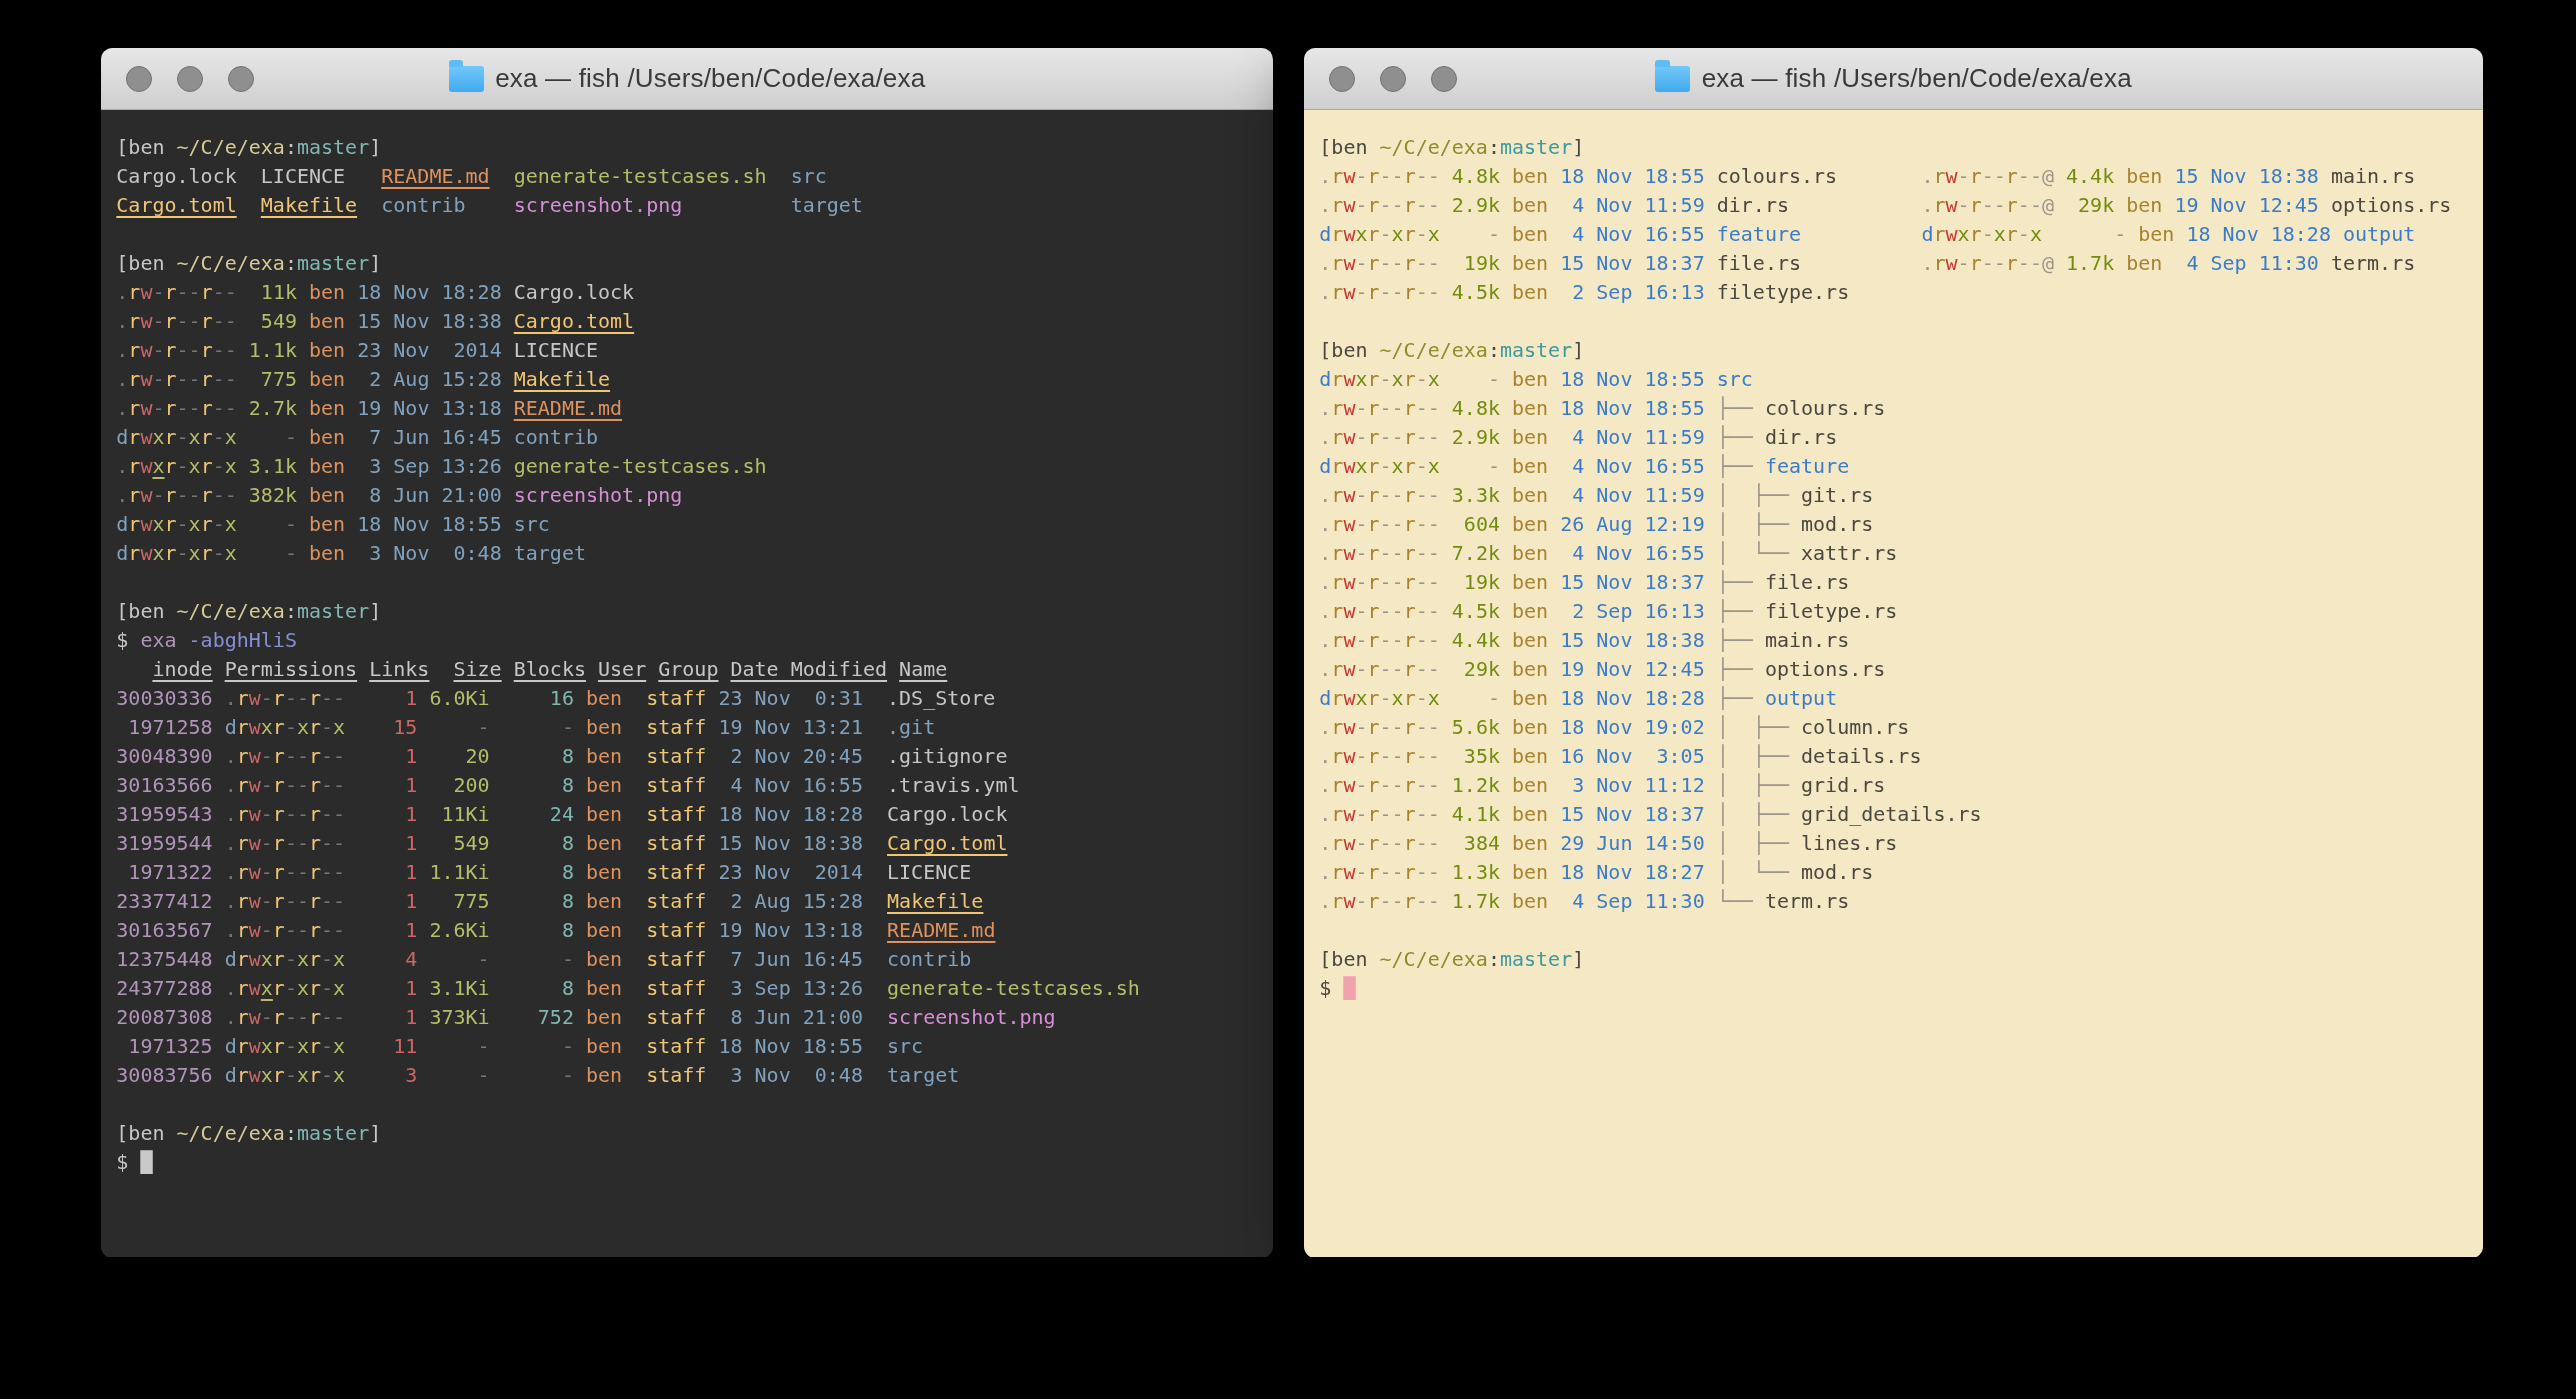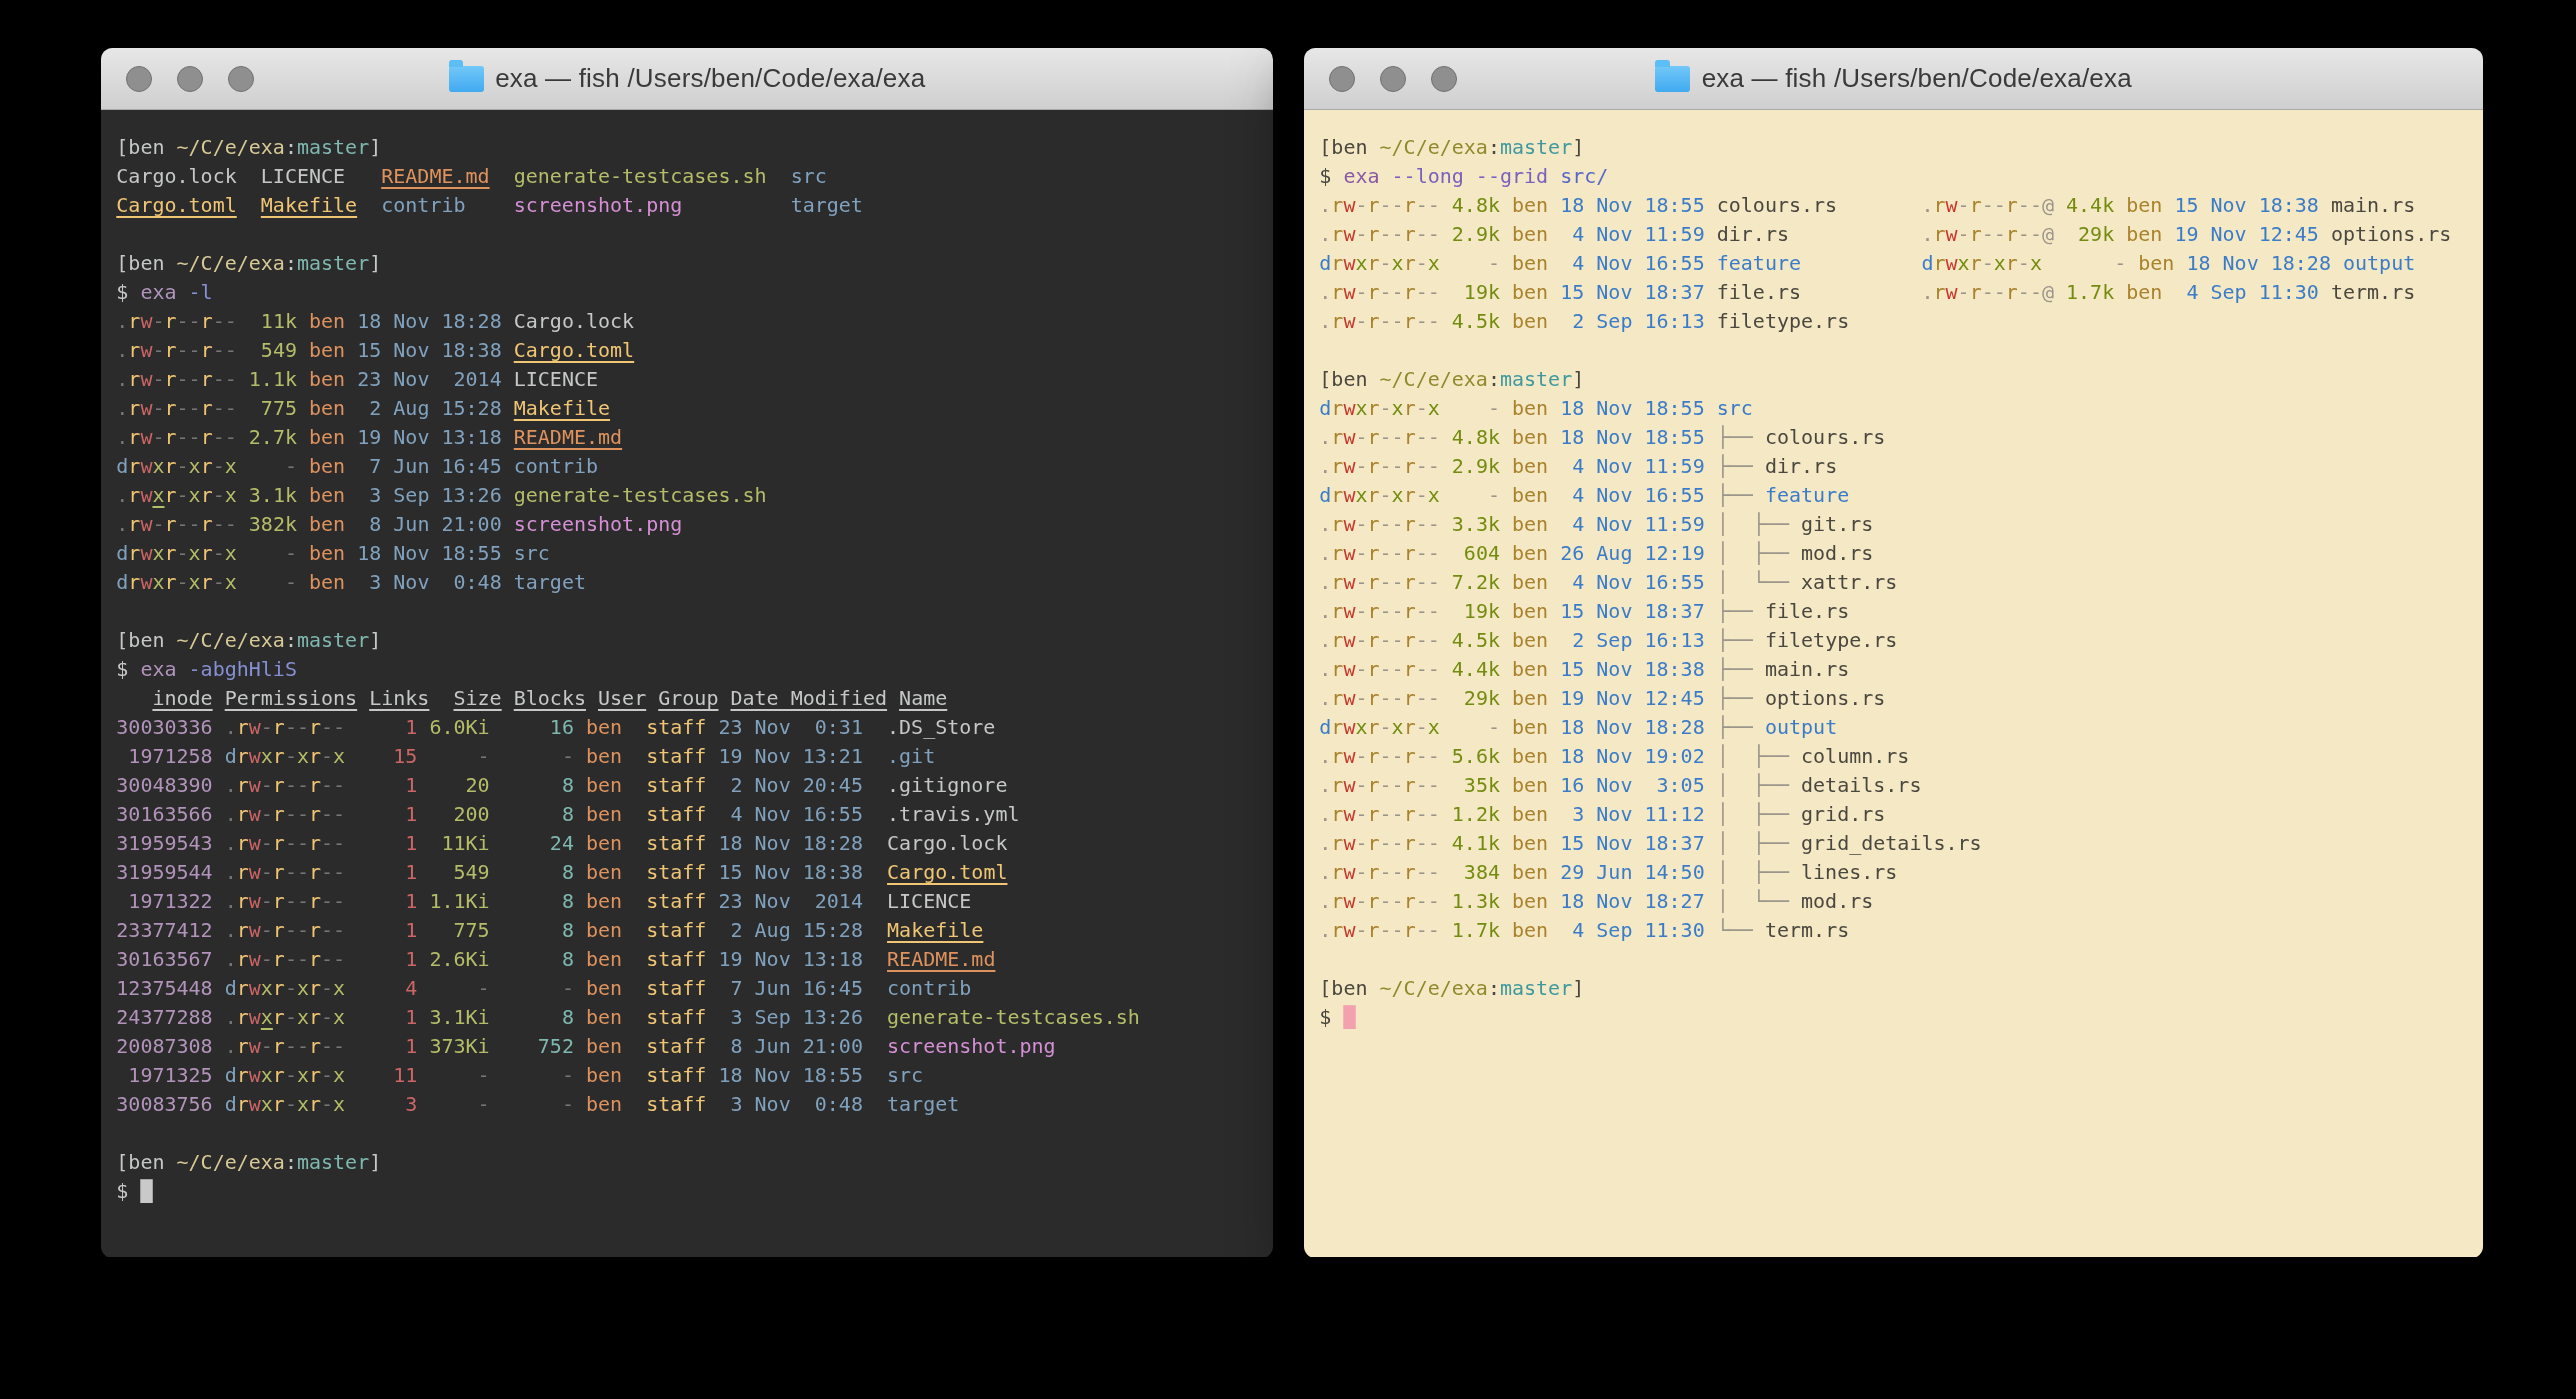--- a/index.html
+++ b/index.html
@@ -44,21 +44,20 @@
       <span class="folder"></span>
       <span class="titletext">exa — fish  /Users/ben/Code/exa/exa</span>
     </div>
   </div>
   <div class="term" style="background: rgb(43, 43, 43);">
       <div class="line"><span style="color: rgb(197, 200, 198);">[ben </span><span style="color: rgb(215, 202, 150);">~/C/e/exa</span><span style="color: rgb(197, 200, 198);">:</span><span style="color: rgb(127, 184, 176);">master</span><span style="color: rgb(197, 200, 198);">]</span></div>
       <div class="line"><span style="color: rgb(197, 200, 198);">Cargo.lock  </span><span style="color: rgb(197, 200, 198);">LICENCE   </span><span style="color: rgb(222, 147, 95); text-decoration: underline;">README.md</span><span style="color: rgb(197, 200, 198);">  </span><span style="color: rgb(181, 189, 104);">generate-testcases.sh</span><span style="color: rgb(197, 200, 198);">  </span><span style="color: rgb(129, 162, 190);">src</span></div>
       <div class="line"><span style="color: rgb(240, 198, 116); text-decoration: underline;">Cargo.toml</span><span style="color: rgb(197, 200, 198);">  </span><span style="color: rgb(240, 198, 116); text-decoration: underline;">Makefile</span><span style="color: rgb(197, 200, 198);">  </span><span style="color: rgb(129, 162, 190);">contrib</span><span style="color: rgb(197, 200, 198);">    </span><span style="color: rgb(213, 143, 213);">screenshot.png</span><span style="color: rgb(197, 200, 198);">         </span><span style="color: rgb(129, 162, 190);">target</span></div>
       <div class="line"></div>
       <div class="line"><span style="color: rgb(197, 200, 198);">[ben </span><span style="color: rgb(215, 202, 150);">~/C/e/exa</span><span style="color: rgb(197, 200, 198);">:</span><span style="color: rgb(127, 184, 176);">master</span><span style="color: rgb(197, 200, 198);">]</span></div>
-      <div class="line"><span style="color: rgb(197, 200, 198);">$ </span><span style="color: rgb(178, 148, 187);">exa</span><span style="color: rgb(134, 144, 212);"> -l</span></div>
       <div class="line"><span style="color: rgb(118, 118, 118);">.</span><span style="color: rgb(240, 198, 116);">r</span><span style="color: rgb(204, 102, 102);">w</span><span style="color: rgb(118, 118, 118);">-</span><span style="color: rgb(240, 198, 116);">r</span><span style="color: rgb(118, 118, 118);">-</span><span style="color: rgb(118, 118, 118);">-</span><span style="color: rgb(240, 198, 116);">r</span><span style="color: rgb(118, 118, 118);">-</span><span style="color: rgb(118, 118, 118);">-</span><span style="color: rgb(181, 189, 104);">  11k</span><span style="color: rgb(222, 147, 95);"> ben</span><span style="color: rgb(129, 162, 190);"> 18 Nov 18:28</span><span style="color: rgb(197, 200, 198);"> Cargo.lock</span></div>
       <div class="line"><span style="color: rgb(118, 118, 118);">.</span><span style="color: rgb(240, 198, 116);">r</span><span style="color: rgb(204, 102, 102);">w</span><span style="color: rgb(118, 118, 118);">-</span><span style="color: rgb(240, 198, 116);">r</span><span style="color: rgb(118, 118, 118);">-</span><span style="color: rgb(118, 118, 118);">-</span><span style="color: rgb(240, 198, 116);">r</span><span style="color: rgb(118, 118, 118);">-</span><span style="color: rgb(118, 118, 118);">-</span><span style="color: rgb(181, 189, 104);">  549</span><span style="color: rgb(222, 147, 95);"> ben</span><span style="color: rgb(129, 162, 190);"> 15 Nov 18:38</span><span style="color: rgb(197, 200, 198);"> </span><span style="color: rgb(240, 198, 116); text-decoration: underline;">Cargo.toml</span></div>
       <div class="line"><span style="color: rgb(118, 118, 118);">.</span><span style="color: rgb(240, 198, 116);">r</span><span style="color: rgb(204, 102, 102);">w</span><span style="color: rgb(118, 118, 118);">-</span><span style="color: rgb(240, 198, 116);">r</span><span style="color: rgb(118, 118, 118);">-</span><span style="color: rgb(118, 118, 118);">-</span><span style="color: rgb(240, 198, 116);">r</span><span style="color: rgb(118, 118, 118);">-</span><span style="color: rgb(118, 118, 118);">-</span><span style="color: rgb(181, 189, 104);"> 1.1k</span><span style="color: rgb(222, 147, 95);"> ben</span><span style="color: rgb(129, 162, 190);"> 23 Nov  2014</span><span style="color: rgb(197, 200, 198);"> LICENCE</span></div>
       <div class="line"><span style="color: rgb(118, 118, 118);">.</span><span style="color: rgb(240, 198, 116);">r</span><span style="color: rgb(204, 102, 102);">w</span><span style="color: rgb(118, 118, 118);">-</span><span style="color: rgb(240, 198, 116);">r</span><span style="color: rgb(118, 118, 118);">-</span><span style="color: rgb(118, 118, 118);">-</span><span style="color: rgb(240, 198, 116);">r</span><span style="color: rgb(118, 118, 118);">-</span><span style="color: rgb(118, 118, 118);">-</span><span style="color: rgb(181, 189, 104);">  775</span><span style="color: rgb(222, 147, 95);"> ben</span><span style="color: rgb(129, 162, 190);">  2 Aug 15:28</span><span style="color: rgb(197, 200, 198);"> </span><span style="color: rgb(240, 198, 116); text-decoration: underline;">Makefile</span></div>
       <div class="line"><span style="color: rgb(118, 118, 118);">.</span><span style="color: rgb(240, 198, 116);">r</span><span style="color: rgb(204, 102, 102);">w</span><span style="color: rgb(118, 118, 118);">-</span><span style="color: rgb(240, 198, 116);">r</span><span style="color: rgb(118, 118, 118);">-</span><span style="color: rgb(118, 118, 118);">-</span><span style="color: rgb(240, 198, 116);">r</span><span style="color: rgb(118, 118, 118);">-</span><span style="color: rgb(118, 118, 118);">-</span><span style="color: rgb(181, 189, 104);"> 2.7k</span><span style="color: rgb(222, 147, 95);"> ben</span><span style="color: rgb(129, 162, 190);"> 19 Nov 13:18</span><span style="color: rgb(197, 200, 198);"> </span><span style="color: rgb(222, 147, 95); text-decoration: underline;">README.md</span></div>
       <div class="line"><span style="color: rgb(129, 162, 190);">d</span><span style="color: rgb(240, 198, 116);">r</span><span style="color: rgb(204, 102, 102);">w</span><span style="color: rgb(181, 189, 104);">x</span><span style="color: rgb(240, 198, 116);">r</span><span style="color: rgb(118, 118, 118);">-</span><span style="color: rgb(181, 189, 104);">x</span><span style="color: rgb(240, 198, 116);">r</span><span style="color: rgb(118, 118, 118);">-</span><span style="color: rgb(181, 189, 104);">x</span><span style="color: rgb(118, 118, 118);">    -</span><span style="color: rgb(222, 147, 95);"> ben</span><span style="color: rgb(129, 162, 190);">  7 Jun 16:45</span><span style="color: rgb(129, 162, 190);"> contrib</span></div>
       <div class="line"><span style="color: rgb(118, 118, 118);">.</span><span style="color: rgb(240, 198, 116);">r</span><span style="color: rgb(204, 102, 102);">w</span><span style="color: rgb(181, 189, 104); text-decoration: underline;">x</span><span style="color: rgb(240, 198, 116);">r</span><span style="color: rgb(118, 118, 118);">-</span><span style="color: rgb(181, 189, 104);">x</span><span style="color: rgb(240, 198, 116);">r</span><span style="color: rgb(118, 118, 118);">-</span><span style="color: rgb(181, 189, 104);">x</span><span style="color: rgb(181, 189, 104);"> 3.1k</span><span style="color: rgb(222, 147, 95);"> ben</span><span style="color: rgb(129, 162, 190);">  3 Sep 13:26</span><span style="color: rgb(181, 189, 104);"> generate-testcases.sh</span></div>
       <div class="line"><span style="color: rgb(118, 118, 118);">.</span><span style="color: rgb(240, 198, 116);">r</span><span style="color: rgb(204, 102, 102);">w</span><span style="color: rgb(118, 118, 118);">-</span><span style="color: rgb(240, 198, 116);">r</span><span style="color: rgb(118, 118, 118);">-</span><span style="color: rgb(118, 118, 118);">-</span><span style="color: rgb(240, 198, 116);">r</span><span style="color: rgb(118, 118, 118);">-</span><span style="color: rgb(118, 118, 118);">-</span><span style="color: rgb(181, 189, 104);"> 382k</span><span style="color: rgb(222, 147, 95);"> ben</span><span style="color: rgb(129, 162, 190);">  8 Jun 21:00</span><span style="color: rgb(213, 143, 213);"> screenshot.png</span></div>
       <div class="line"><span style="color: rgb(129, 162, 190);">d</span><span style="color: rgb(240, 198, 116);">r</span><span style="color: rgb(204, 102, 102);">w</span><span style="color: rgb(181, 189, 104);">x</span><span style="color: rgb(240, 198, 116);">r</span><span style="color: rgb(118, 118, 118);">-</span><span style="color: rgb(181, 189, 104);">x</span><span style="color: rgb(240, 198, 116);">r</span><span style="color: rgb(118, 118, 118);">-</span><span style="color: rgb(181, 189, 104);">x</span><span style="color: rgb(118, 118, 118);">    -</span><span style="color: rgb(222, 147, 95);"> ben</span><span style="color: rgb(129, 162, 190);"> 18 Nov 18:55</span><span style="color: rgb(129, 162, 190);"> src</span></div>
       <div class="line"><span style="color: rgb(129, 162, 190);">d</span><span style="color: rgb(240, 198, 116);">r</span><span style="color: rgb(204, 102, 102);">w</span><span style="color: rgb(181, 189, 104);">x</span><span style="color: rgb(240, 198, 116);">r</span><span style="color: rgb(118, 118, 118);">-</span><span style="color: rgb(181, 189, 104);">x</span><span style="color: rgb(240, 198, 116);">r</span><span style="color: rgb(118, 118, 118);">-</span><span style="color: rgb(181, 189, 104);">x</span><span style="color: rgb(118, 118, 118);">    -</span><span style="color: rgb(222, 147, 95);"> ben</span><span style="color: rgb(129, 162, 190);">  3 Nov  0:48</span><span style="color: rgb(129, 162, 190);"> target</span></div>
@@ -93,21 +92,20 @@
       <span class="light"></span>
       <span class="light"></span>
     </div>
     <div class="titlewrap">
       <span class="folder"></span>
       <span class="titletext">exa — fish  /Users/ben/Code/exa/exa</span>
     </div>
   </div>
   <div class="term" style="background: rgb(245, 232, 196);">
       <div class="line"><span style="color: rgb(74, 71, 63);">[ben </span><span style="color: rgb(143, 138, 45);">~/C/e/exa</span><span style="color: rgb(74, 71, 63);">:</span><span style="color: rgb(62, 153, 159);">master</span><span style="color: rgb(74, 71, 63);">]</span></div>
-      <div class="line"><span style="color: rgb(74, 71, 63);">$ </span><span style="color: rgb(137, 89, 168);">exa</span><span style="color: rgb(122, 95, 192);"> --long --grid</span><span style="color: rgb(87, 103, 201);"> src/</span></div>
       <div class="line"><span style="color: rgb(154, 148, 138);">.</span><span style="color: rgb(168, 130, 44);">r</span><span style="color: rgb(199, 57, 46);">w</span><span style="color: rgb(154, 148, 138);">-</span><span style="color: rgb(168, 130, 44);">r</span><span style="color: rgb(154, 148, 138);">-</span><span style="color: rgb(154, 148, 138);">-</span><span style="color: rgb(168, 130, 44);">r</span><span style="color: rgb(154, 148, 138);">-</span><span style="color: rgb(154, 148, 138);">-</span><span style="color: rgb(115, 140, 16);"> 4.8k</span><span style="color: rgb(168, 130, 44);"> ben</span><span style="color: rgb(58, 124, 201);"> 18 Nov 18:55</span><span style="color: rgb(74, 71, 63);"> colours.rs       </span><span style="color: rgb(154, 148, 138);">.</span><span style="color: rgb(168, 130, 44);">r</span><span style="color: rgb(199, 57, 46);">w</span><span style="color: rgb(154, 148, 138);">-</span><span style="color: rgb(168, 130, 44);">r</span><span style="color: rgb(154, 148, 138);">-</span><span style="color: rgb(154, 148, 138);">-</span><span style="color: rgb(168, 130, 44);">r</span><span style="color: rgb(154, 148, 138);">-</span><span style="color: rgb(154, 148, 138);">-</span><span style="color: rgb(154, 148, 138);">@</span><span style="color: rgb(115, 140, 16);"> 4.4k</span><span style="color: rgb(168, 130, 44);"> ben</span><span style="color: rgb(58, 124, 201);"> 15 Nov 18:38</span><span style="color: rgb(74, 71, 63);"> main.rs</span></div>
       <div class="line"><span style="color: rgb(154, 148, 138);">.</span><span style="color: rgb(168, 130, 44);">r</span><span style="color: rgb(199, 57, 46);">w</span><span style="color: rgb(154, 148, 138);">-</span><span style="color: rgb(168, 130, 44);">r</span><span style="color: rgb(154, 148, 138);">-</span><span style="color: rgb(154, 148, 138);">-</span><span style="color: rgb(168, 130, 44);">r</span><span style="color: rgb(154, 148, 138);">-</span><span style="color: rgb(154, 148, 138);">-</span><span style="color: rgb(115, 140, 16);"> 2.9k</span><span style="color: rgb(168, 130, 44);"> ben</span><span style="color: rgb(58, 124, 201);">  4 Nov 11:59</span><span style="color: rgb(74, 71, 63);"> dir.rs           </span><span style="color: rgb(154, 148, 138);">.</span><span style="color: rgb(168, 130, 44);">r</span><span style="color: rgb(199, 57, 46);">w</span><span style="color: rgb(154, 148, 138);">-</span><span style="color: rgb(168, 130, 44);">r</span><span style="color: rgb(154, 148, 138);">-</span><span style="color: rgb(154, 148, 138);">-</span><span style="color: rgb(168, 130, 44);">r</span><span style="color: rgb(154, 148, 138);">-</span><span style="color: rgb(154, 148, 138);">-</span><span style="color: rgb(154, 148, 138);">@</span><span style="color: rgb(115, 140, 16);">  29k</span><span style="color: rgb(168, 130, 44);"> ben</span><span style="color: rgb(58, 124, 201);"> 19 Nov 12:45</span><span style="color: rgb(74, 71, 63);"> options.rs</span></div>
       <div class="line"><span style="color: rgb(58, 124, 201);">d</span><span style="color: rgb(168, 130, 44);">r</span><span style="color: rgb(199, 57, 46);">w</span><span style="color: rgb(115, 140, 16);">x</span><span style="color: rgb(168, 130, 44);">r</span><span style="color: rgb(154, 148, 138);">-</span><span style="color: rgb(115, 140, 16);">x</span><span style="color: rgb(168, 130, 44);">r</span><span style="color: rgb(154, 148, 138);">-</span><span style="color: rgb(115, 140, 16);">x</span><span style="color: rgb(154, 148, 138);">    -</span><span style="color: rgb(168, 130, 44);"> ben</span><span style="color: rgb(58, 124, 201);">  4 Nov 16:55</span><span style="color: rgb(58, 124, 201);"> feature</span><span style="color: rgb(74, 71, 63);">          </span><span style="color: rgb(58, 124, 201);">d</span><span style="color: rgb(168, 130, 44);">r</span><span style="color: rgb(199, 57, 46);">w</span><span style="color: rgb(115, 140, 16);">x</span><span style="color: rgb(168, 130, 44);">r</span><span style="color: rgb(154, 148, 138);">-</span><span style="color: rgb(115, 140, 16);">x</span><span style="color: rgb(168, 130, 44);">r</span><span style="color: rgb(154, 148, 138);">-</span><span style="color: rgb(115, 140, 16);">x</span><span style="color: rgb(154, 148, 138);">      -</span><span style="color: rgb(168, 130, 44);"> ben</span><span style="color: rgb(58, 124, 201);"> 18 Nov 18:28</span><span style="color: rgb(58, 124, 201);"> output</span></div>
       <div class="line"><span style="color: rgb(154, 148, 138);">.</span><span style="color: rgb(168, 130, 44);">r</span><span style="color: rgb(199, 57, 46);">w</span><span style="color: rgb(154, 148, 138);">-</span><span style="color: rgb(168, 130, 44);">r</span><span style="color: rgb(154, 148, 138);">-</span><span style="color: rgb(154, 148, 138);">-</span><span style="color: rgb(168, 130, 44);">r</span><span style="color: rgb(154, 148, 138);">-</span><span style="color: rgb(154, 148, 138);">-</span><span style="color: rgb(115, 140, 16);">  19k</span><span style="color: rgb(168, 130, 44);"> ben</span><span style="color: rgb(58, 124, 201);"> 15 Nov 18:37</span><span style="color: rgb(74, 71, 63);"> file.rs</span><span style="color: rgb(74, 71, 63);">          </span><span style="color: rgb(154, 148, 138);">.</span><span style="color: rgb(168, 130, 44);">r</span><span style="color: rgb(199, 57, 46);">w</span><span style="color: rgb(154, 148, 138);">-</span><span style="color: rgb(168, 130, 44);">r</span><span style="color: rgb(154, 148, 138);">-</span><span style="color: rgb(154, 148, 138);">-</span><span style="color: rgb(168, 130, 44);">r</span><span style="color: rgb(154, 148, 138);">-</span><span style="color: rgb(154, 148, 138);">-</span><span style="color: rgb(154, 148, 138);">@</span><span style="color: rgb(115, 140, 16);"> 1.7k</span><span style="color: rgb(168, 130, 44);"> ben</span><span style="color: rgb(58, 124, 201);">  4 Sep 11:30</span><span style="color: rgb(74, 71, 63);"> term.rs</span></div>
       <div class="line"><span style="color: rgb(154, 148, 138);">.</span><span style="color: rgb(168, 130, 44);">r</span><span style="color: rgb(199, 57, 46);">w</span><span style="color: rgb(154, 148, 138);">-</span><span style="color: rgb(168, 130, 44);">r</span><span style="color: rgb(154, 148, 138);">-</span><span style="color: rgb(154, 148, 138);">-</span><span style="color: rgb(168, 130, 44);">r</span><span style="color: rgb(154, 148, 138);">-</span><span style="color: rgb(154, 148, 138);">-</span><span style="color: rgb(115, 140, 16);"> 4.5k</span><span style="color: rgb(168, 130, 44);"> ben</span><span style="color: rgb(58, 124, 201);">  2 Sep 16:13</span><span style="color: rgb(74, 71, 63);"> filetype.rs</span></div>
       <div class="line"></div>
       <div class="line"><span style="color: rgb(74, 71, 63);">[ben </span><span style="color: rgb(143, 138, 45);">~/C/e/exa</span><span style="color: rgb(74, 71, 63);">:</span><span style="color: rgb(62, 153, 159);">master</span><span style="color: rgb(74, 71, 63);">]</span></div>
       <div class="line"><span style="color: rgb(58, 124, 201);">d</span><span style="color: rgb(168, 130, 44);">r</span><span style="color: rgb(199, 57, 46);">w</span><span style="color: rgb(115, 140, 16);">x</span><span style="color: rgb(168, 130, 44);">r</span><span style="color: rgb(154, 148, 138);">-</span><span style="color: rgb(115, 140, 16);">x</span><span style="color: rgb(168, 130, 44);">r</span><span style="color: rgb(154, 148, 138);">-</span><span style="color: rgb(115, 140, 16);">x</span><span style="color: rgb(154, 148, 138);">    -</span><span style="color: rgb(168, 130, 44);"> ben</span><span style="color: rgb(58, 124, 201);"> 18 Nov 18:55</span><span style="color: rgb(58, 124, 201);"> src</span></div>
       <div class="line"><span style="color: rgb(154, 148, 138);">.</span><span style="color: rgb(168, 130, 44);">r</span><span style="color: rgb(199, 57, 46);">w</span><span style="color: rgb(154, 148, 138);">-</span><span style="color: rgb(168, 130, 44);">r</span><span style="color: rgb(154, 148, 138);">-</span><span style="color: rgb(154, 148, 138);">-</span><span style="color: rgb(168, 130, 44);">r</span><span style="color: rgb(154, 148, 138);">-</span><span style="color: rgb(154, 148, 138);">-</span><span style="color: rgb(115, 140, 16);"> 4.8k</span><span style="color: rgb(168, 130, 44);"> ben</span><span style="color: rgb(58, 124, 201);"> 18 Nov 18:55</span><span style="color: rgb(154, 148, 138);"> ├── </span><span style="color: rgb(74, 71, 63);">colours.rs</span></div>
       <div class="line"><span style="color: rgb(154, 148, 138);">.</span><span style="color: rgb(168, 130, 44);">r</span><span style="color: rgb(199, 57, 46);">w</span><span style="color: rgb(154, 148, 138);">-</span><span style="color: rgb(168, 130, 44);">r</span><span style="color: rgb(154, 148, 138);">-</span><span style="color: rgb(154, 148, 138);">-</span><span style="color: rgb(168, 130, 44);">r</span><span style="color: rgb(154, 148, 138);">-</span><span style="color: rgb(154, 148, 138);">-</span><span style="color: rgb(115, 140, 16);"> 2.9k</span><span style="color: rgb(168, 130, 44);"> ben</span><span style="color: rgb(58, 124, 201);">  4 Nov 11:59</span><span style="color: rgb(154, 148, 138);"> ├── </span><span style="color: rgb(74, 71, 63);">dir.rs</span></div>

